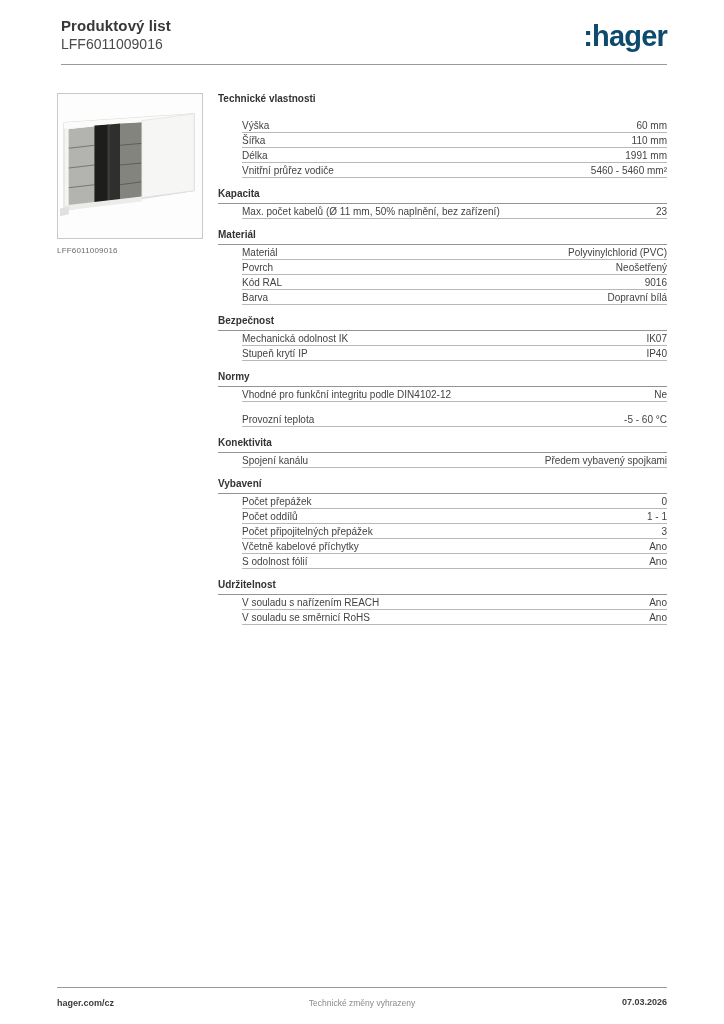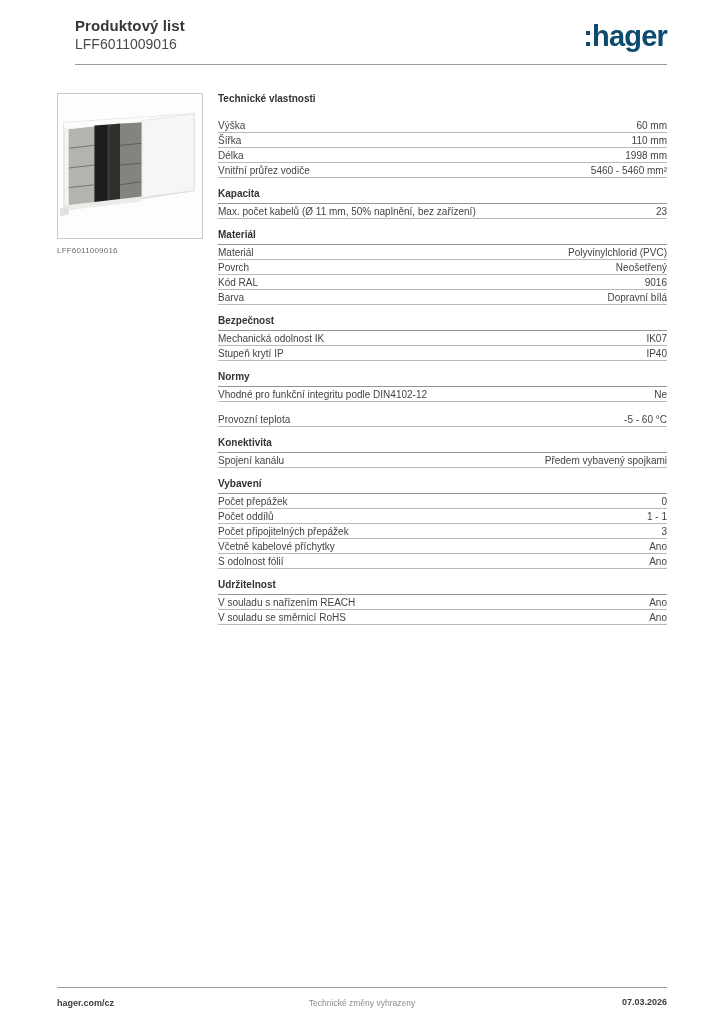--- a/index.html
+++ b/index.html
@@ -8,21 +8,21 @@
     width:724px; height:1024px;
     font-family:"Liberation Sans", sans-serif;
     color:#3d3d3d;
     position:relative;
     overflow:hidden;
   }
   .page { position:absolute; inset:0; background:#fff; }
 
   
   .header {
-    position:absolute; left:75px; right:57px; top:0; height:65px;
+    position:absolute; left:61px; right:57px; top:0; height:65px;
     border-bottom:1px solid #9a9a9a;
   }
   .page-title {
     position:absolute; left:0; top:17px;
     font-size:15px; font-weight:bold; color:#383838; letter-spacing:.1px;
   }
   .product-code {
     position:absolute; left:0; top:36px;
     font-size:14px; color:#4a4a4a;
   }
@@ -49,20 +49,21 @@
   .section:first-of-type { margin-top:13px; }
   .section-title {
     font-size:10px; font-weight:bold; color:#333;
     padding-bottom:4px; border-bottom:1px solid #949494;
   }
   .spec-row {
     display:flex; justify-content:space-between; align-items:baseline;
     font-size:10px; line-height:11px;
     padding:2px 0 1px; border-bottom:1px solid #b8b8b8;
     color:#434343;
+    margin-left:24px;
   }
   .spec-label { text-align:left; padding-right:10px; }
   .spec-value { text-align:center; white-space:nowrap; }
 
   
   .footer {
     position:absolute; left:57px; right:57px; top:987px;
     border-top:1px solid #9a9a9a; padding-top:9px;
   }
   .footer-website { position:absolute; left:0; top:10px; font-size:9px; font-weight:bold; color:#3d3d3d; text-decoration:none; }
@@ -124,21 +125,21 @@
   <div class="spec-row">
     <span class="spec-label">Výška</span>
     <span class="spec-value">60 mm</span>
   </div>
             <div class="spec-row">
     <span class="spec-label">Šířka</span>
     <span class="spec-value">110 mm</span>
   </div>
             <div class="spec-row">
     <span class="spec-label">Délka</span>
-    <span class="spec-value">1998 mm</span>
+    <span class="spec-value">1991 mm</span>
   </div>
             <div class="spec-row">
     <span class="spec-label">Vnitřní průřez vodiče</span>
     <span class="spec-value">5460 - 5460 mm²</span>
   </div>
           </div>
           <div class="section">
     <div class="section-title">Kapacita</div>
   <div class="spec-row">
     <span class="spec-label">Max. počet kabelů (Ø 11 mm, 50% naplnění, bez zařízení)</span>

